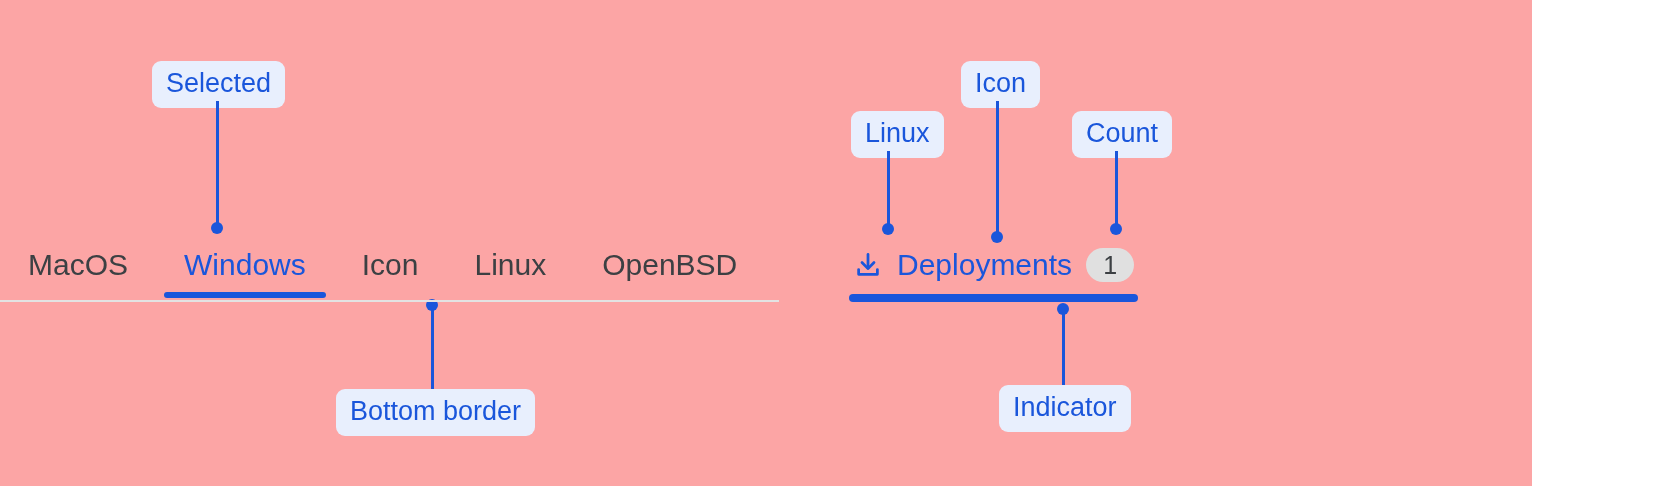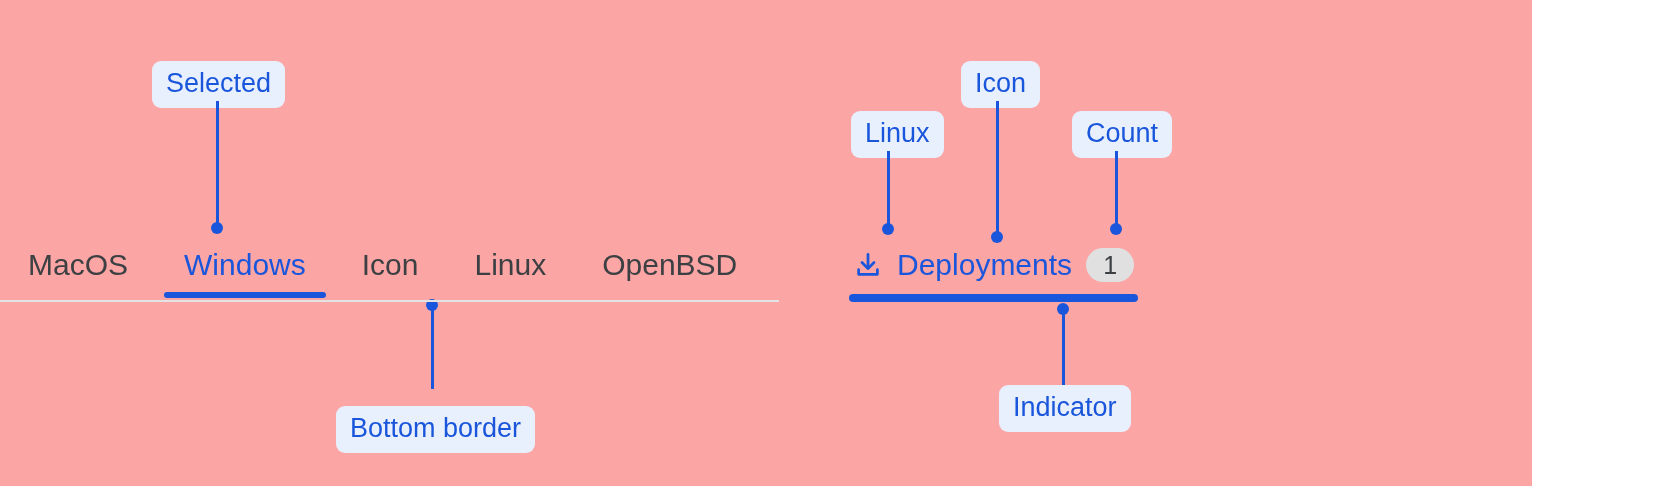--- a/index.html
+++ b/index.html
@@ -145,21 +145,21 @@
 </style>
 </head>
 <body>
 
 <div id="stage">
 
   <div class="callout" id="callout-selected" style="left:152px; top:61px;">Selected</div>
   <div class="leader" style="left:216px; top:101px; height:127px;"></div>
   <div class="dot" style="left:211px; top:222px;"></div>
 
-  <div class="callout" id="callout-bottom-border" style="left:336px; top:389px;margin-top:17px;">Bottom border</div>
+  <div class="callout" id="callout-bottom-border" style="left:336px; top:389px;">Bottom border</div>
   <div class="leader" style="left:431px; top:306px; height:83px;"></div>
   <div class="dot" style="left:426px; top:299px;"></div>
 
   <div class="callout" id="callout-icon" style="left:851px; top:111px;">Linux</div>
   <div class="leader" style="left:887px; top:151px; height:78px;"></div>
   <div class="dot" style="left:882px; top:223px;"></div>
 
   <div class="callout" id="callout-text" style="left:961px; top:61px;">Icon</div>
   <div class="leader" style="left:996px; top:101px; height:137px;"></div>
   <div class="dot" style="left:991px; top:231px;"></div>

